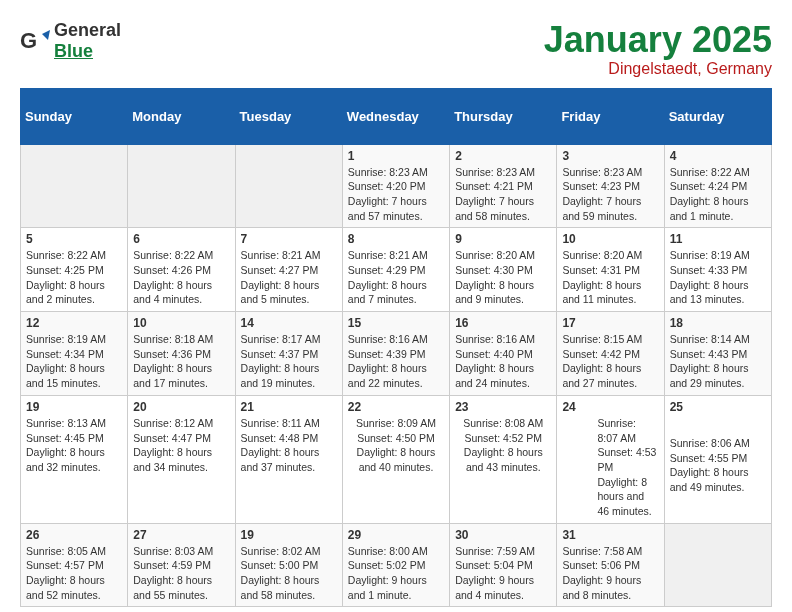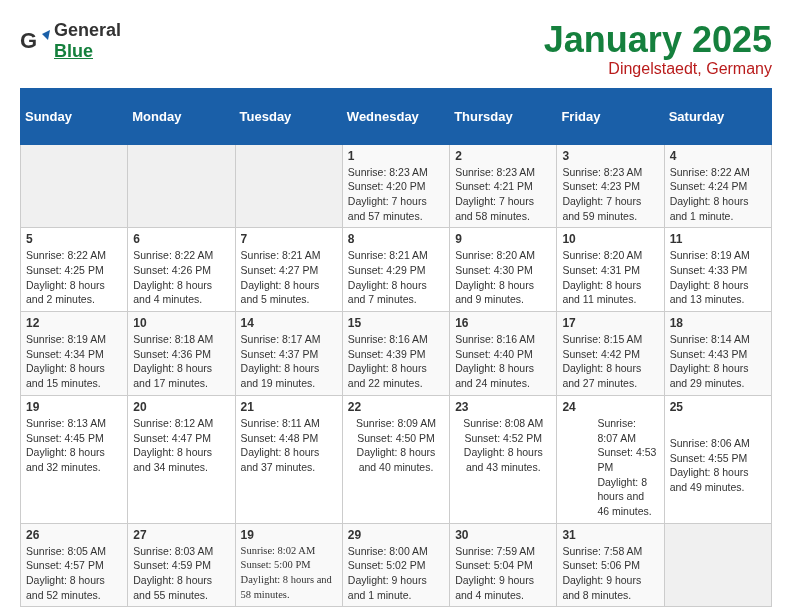--- a/index.html
+++ b/index.html
@@ -289,21 +289,21 @@
 Daylight: 8 hours and 52 minutes.</div>
         </td>
         <td>
           <div class="day-number">27</div>
           <div class="day-info" style="white-space: pre-line;">Sunrise: 8:03 AM
 Sunset: 4:59 PM
 Daylight: 8 hours and 55 minutes.</div>
         </td>
         <td>
           <div class="day-number">19</div>
-          <div class="day-info" style="white-space: pre-line; font-family: Liberation Serif, serif;">Sunrise: 8:02 AM
+          <div class="day-info" style="white-space: pre-line;">Sunrise: 8:02 AM
 Sunset: 5:00 PM
 Daylight: 8 hours and 58 minutes.</div>
         </td>
         <td>
           <div class="day-number">29</div>
           <div class="day-info" style="white-space: pre-line;">Sunrise: 8:00 AM
 Sunset: 5:02 PM
 Daylight: 9 hours and 1 minute.</div>
         </td>
         <td>

